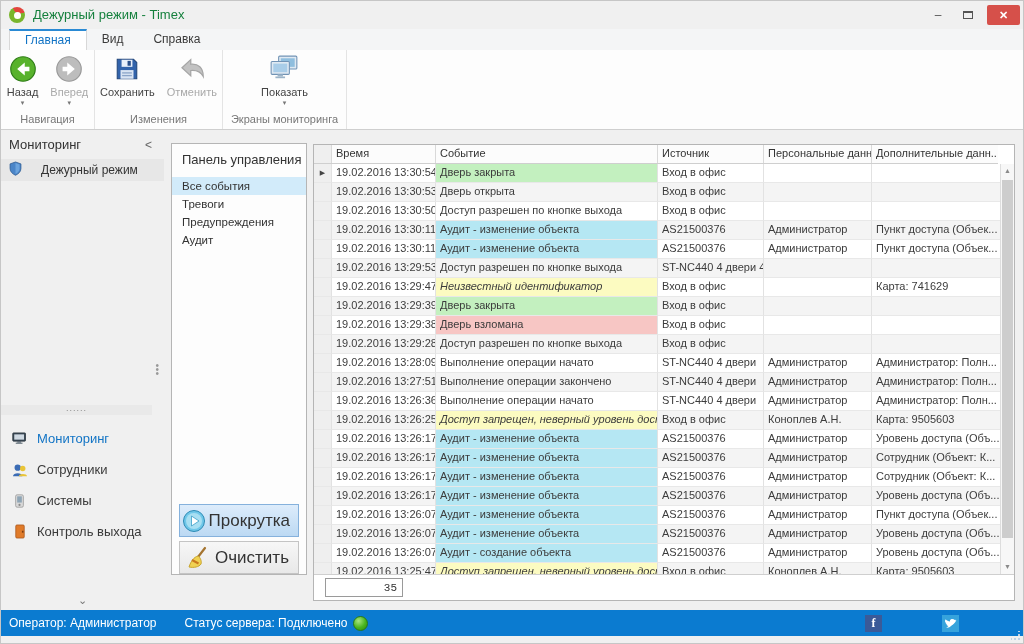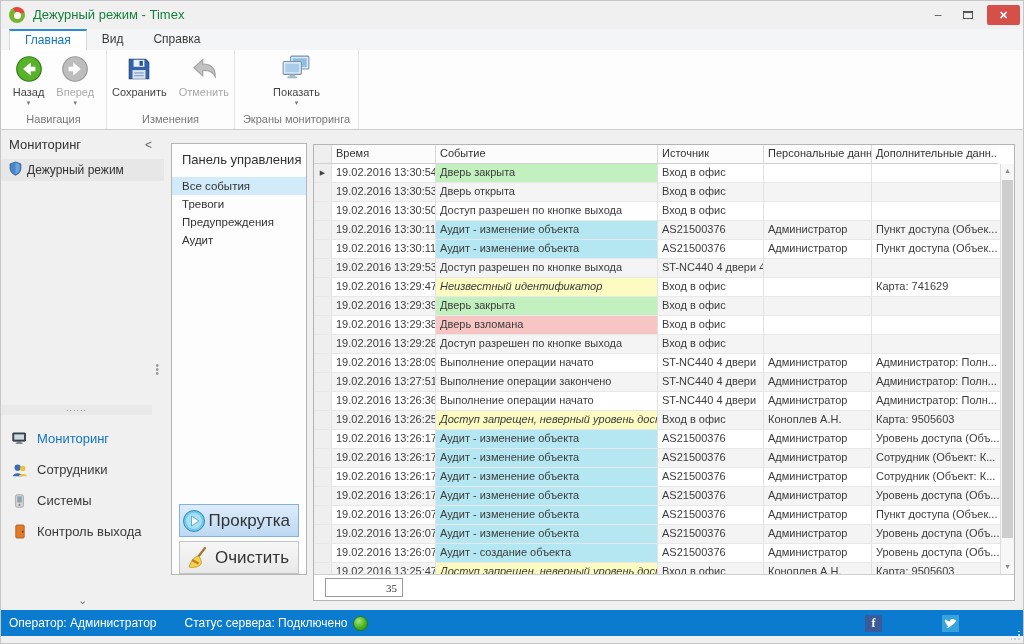--- a/index.html
+++ b/index.html
@@ -34,21 +34,21 @@
   .rbtn { display:flex; flex-direction:column; align-items:center; font-size:11px; color:#444; cursor:default; }
   .rbtn .ic { width:30px; height:30px; display:flex; align-items:center; justify-content:center; margin-bottom:2px; }
   .rbtn.disabled { color:#a9a9a9; }
   .dd { font-size:7px; color:#777; line-height:6px; margin-top:2px; }
   .rlabel { text-align:center; font-size:11px; color:#777; padding:1px 0 4px; }
   
   .sidebar { position:absolute; left:0; top:130px; width:163px; bottom:34px; }
   .sb-header { display:flex; justify-content:space-between; align-items:center; padding:6px 12px 4px 8px;
     font-size:13px; color:#333; }
   .sb-collapse { color:#666; font-size:12px; }
-  .sb-item { margin-top:3px; height:22px; background:#e7e7e7; display:flex; align-items:center; gap:5px;
+  .sb-item { margin-top:3px; height:22px; background:#e7e7e7; display:flex; align-items:center; gap:19px;
     padding:0 8px; font-size:12px; color:#333; }
   .sb-dots-v { position:absolute; right:5px; top:233px; color:#999; font-size:10px; letter-spacing:0; line-height:4px; text-align:center; }
   .sb-split { position:absolute; left:0; right:12px; top:274px; height:10px; background:#e9e9e9;
     color:#8a8a8a; font-size:9px; text-align:center; line-height:7px; letter-spacing:1px; }
   .sb-nav { position:absolute; left:0; top:292px; right:0; }
   .nav-item { display:flex; align-items:center; gap:9px; padding:8px 10px; font-size:13px; color:#3a3a3a; cursor:default; }
   .nav-item.active { color:#1274c5; }
   .nav-ic { width:17px; height:15px; display:flex; align-items:center; justify-content:center; }
   .sb-chevron { position:absolute; left:0; right:0; bottom:2px; text-align:center; color:#777; font-size:11px; }
   
@@ -84,21 +84,21 @@
   .ev-green { background:#c3f0bf; }
   .ev-blue { background:#b5e7f3; }
   .ev-yellow { background:#fcfbc1;font-style:italic; }
   .ev-red { background:#f7c6c4; }
   .vscroll { position:absolute; top:19px; bottom:26px; right:0; width:14px; background:#f7f7f7; border-left:1px solid #ddd; }
   .vs-arrow { position:absolute; left:0; right:0; height:14px; color:#8a8a8a; font-size:7px; text-align:center; line-height:14px; }
   .vs-up { top:0; } .vs-down { bottom:0; }
   .vs-thumb { position:absolute; left:1px; right:1px; top:16px; height:358px; background:#cdcdcd; }
   .tfoot { position:absolute; bottom:0; left:0; right:0; height:26px; background:#fff; border-top:1px solid #cfcfcf; }
   .count-box { position:absolute; left:11px; top:3px; width:78px; height:19px; border:1px solid #9a9a9a;
-    font-size:11px; color:#333; text-align:right; padding:1px 5px; background:#fff; font-family:Liberation Serif, serif; }
+    font-size:11px; color:#333; text-align:right; padding:1px 5px; background:#fff; font-family:Liberation Mono, monospace; }
   
   .statusbar { position:absolute; left:0; right:0; bottom:7px; height:26px; background:#0b7bd0;
     display:flex; align-items:center; color:#fff; font-size:12px; }
   .sb-op { margin-left:8px; }
   .sb-srv { margin-left:28px; }
   .ball { width:15px; height:15px; border-radius:50%; margin-left:6px;
     background:radial-gradient(circle at 35% 30%, #a8e57f, #49b41e 55%, #2c8a10); border:1px solid #2b7a12; }
   .social { position:absolute; top:5px; width:17px; height:17px; display:flex; align-items:center; justify-content:center; }
   .fb { right:141px; background:#3a5a98; color:#fff; font:bold 12px "Liberation Serif", serif; }
   .tw { right:64px; background:#36a3dc; }
@@ -124,21 +124,21 @@
   <div class="win-btn btn-close">✕</div>
 </div>
 
 <div class="tabbar">
   <div class="tab active">Главная</div>
   <div class="tab">Вид</div>
   <div class="tab">Справка</div>
 </div>
 
 <div class="ribbon">
-  <div class="rgroup" style="width:106px">
+  <div class="rgroup" style="width:94px">
     <div class="rbuttons">
       <div class="rbtn">
         <span class="ic">
           <svg width="28" height="28" viewBox="0 0 24 24">
               <circle cx="12" cy="12" r="10.5" fill="#58b22c" stroke="#2f7d18"></circle>
               <path d="M13.5 6.5 L7 12 L13.5 17.5 L13.5 14 L17.5 14 L17.5 10 L13.5 10 Z" fill="#fff"></path>
             </svg>
         </span>
         <span>Назад</span>
         <span class="dd">▾</span>

